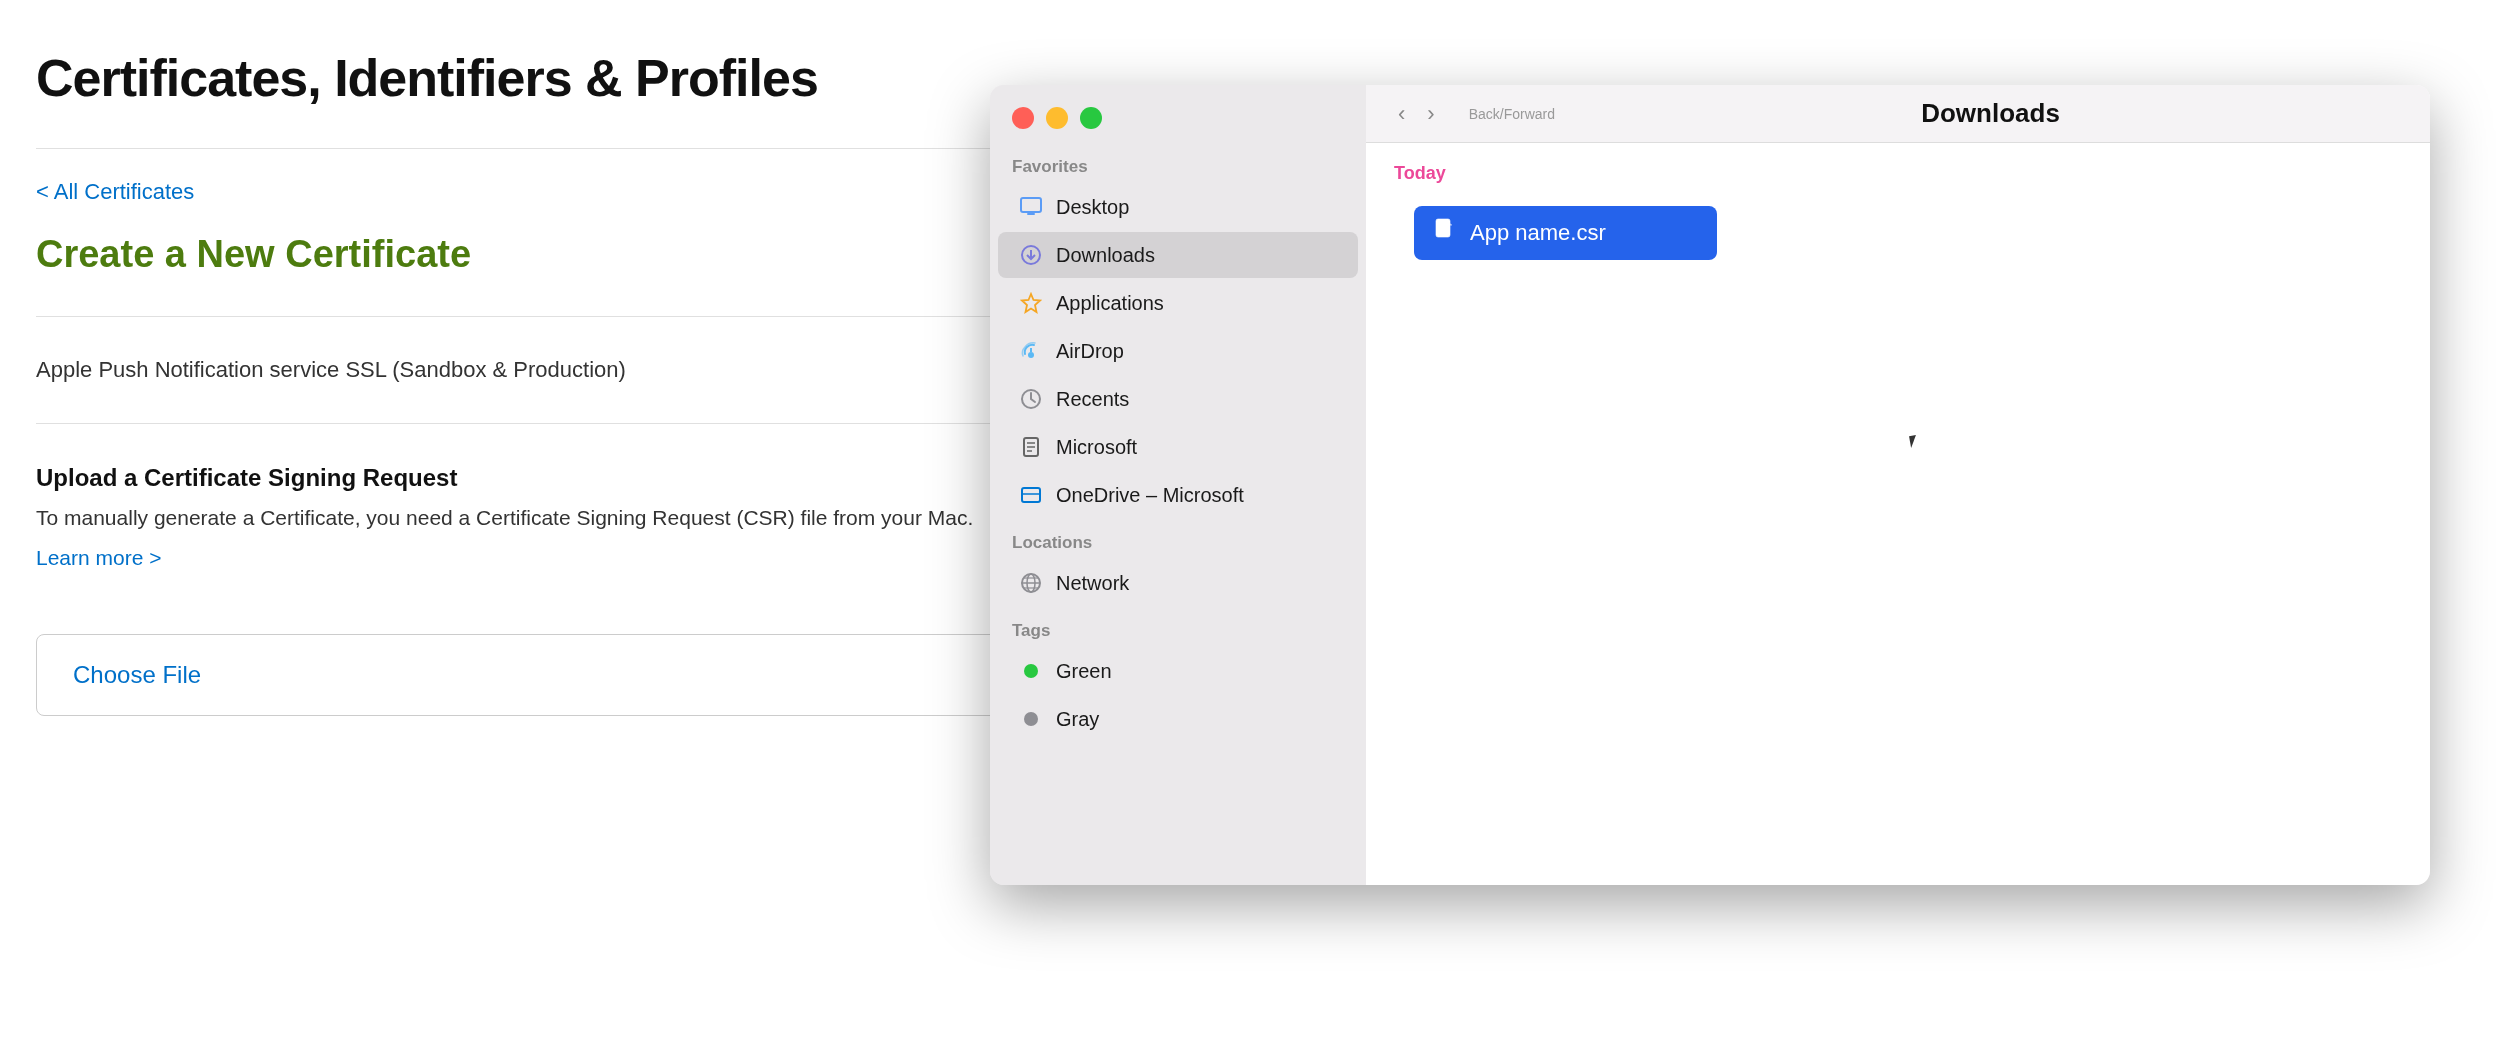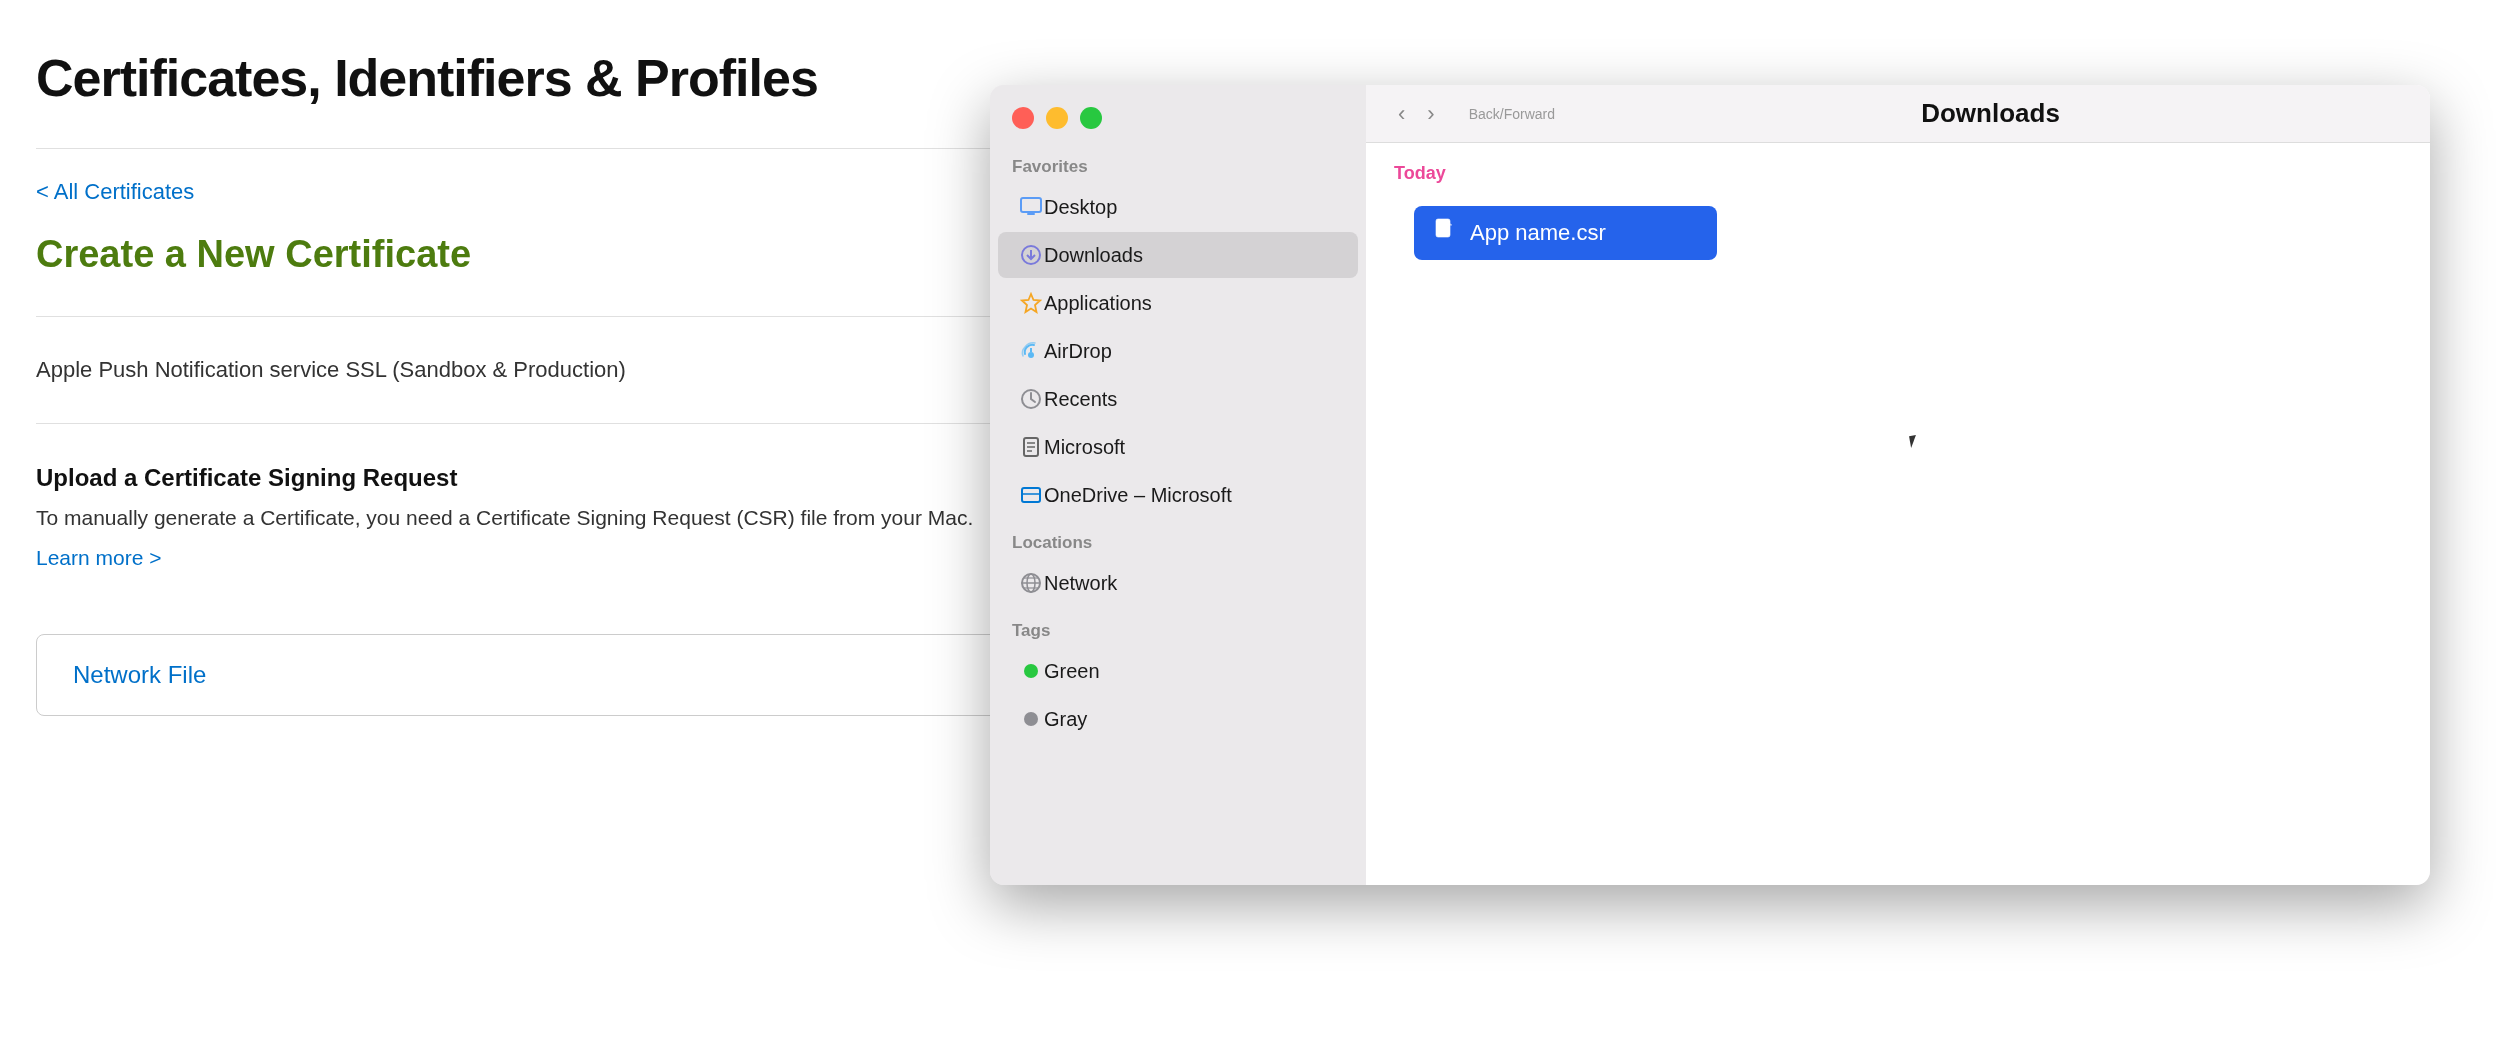--- a/index.html
+++ b/index.html
@@ -159,20 +159,21 @@
       font-weight: 600;
       color: #888;
       padding: 14px 22px 6px 22px;
       text-transform: none;
       letter-spacing: 0;
     }
 
     .sidebar-item {
       display: flex;
       align-items: center;
+      gap: 12px;
       padding: 10px 16px 10px 20px;
       border-radius: 8px;
       margin: 1px 8px;
       cursor: pointer;
       font-size: 20px;
       color: #1a1a1a;
     }
 
     .sidebar-item.active {
       background: #d4d2d4;
@@ -321,21 +322,21 @@
 
   <hr class="divider">
 
   <div class="upload-section">
     <div class="upload-title">Upload a Certificate Signing Request</div>
     <div class="upload-desc">To manually generate a Certificate, you need a Certificate Signing Request (CSR) file from your Mac.</div>
     <a class="learn-more-link" href="#">Learn more &gt;</a>
   </div>
 
   <div class="choose-file-box">
-    <span class="choose-file-label">Network File</span>
+    <span class="choose-file-label">Choose File</span>
   </div>
 </div>
 
 <div class="finder-window">
 
   <div class="traffic-lights">
     <div class="traffic-light tl-red"></div>
     <div class="traffic-light tl-yellow"></div>
     <div class="traffic-light tl-green"></div>
   </div>

